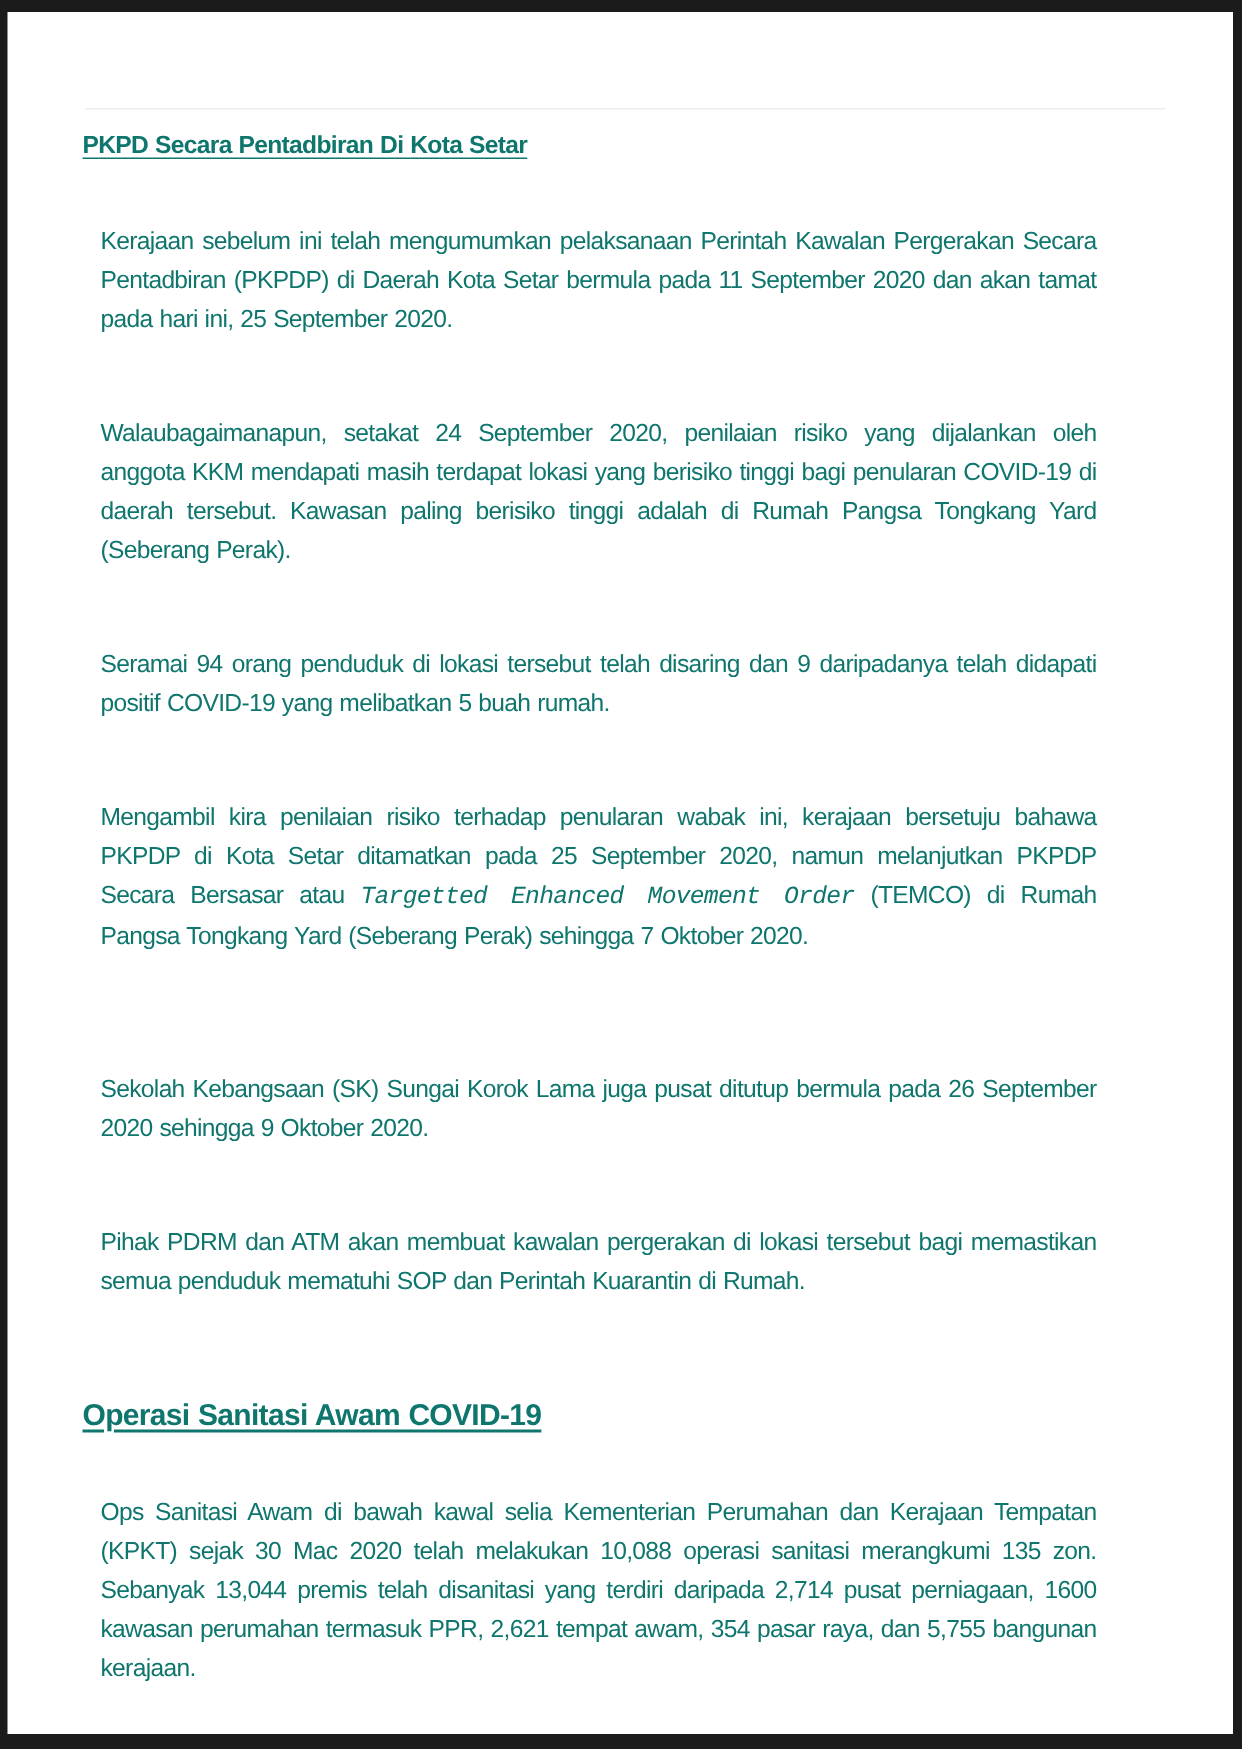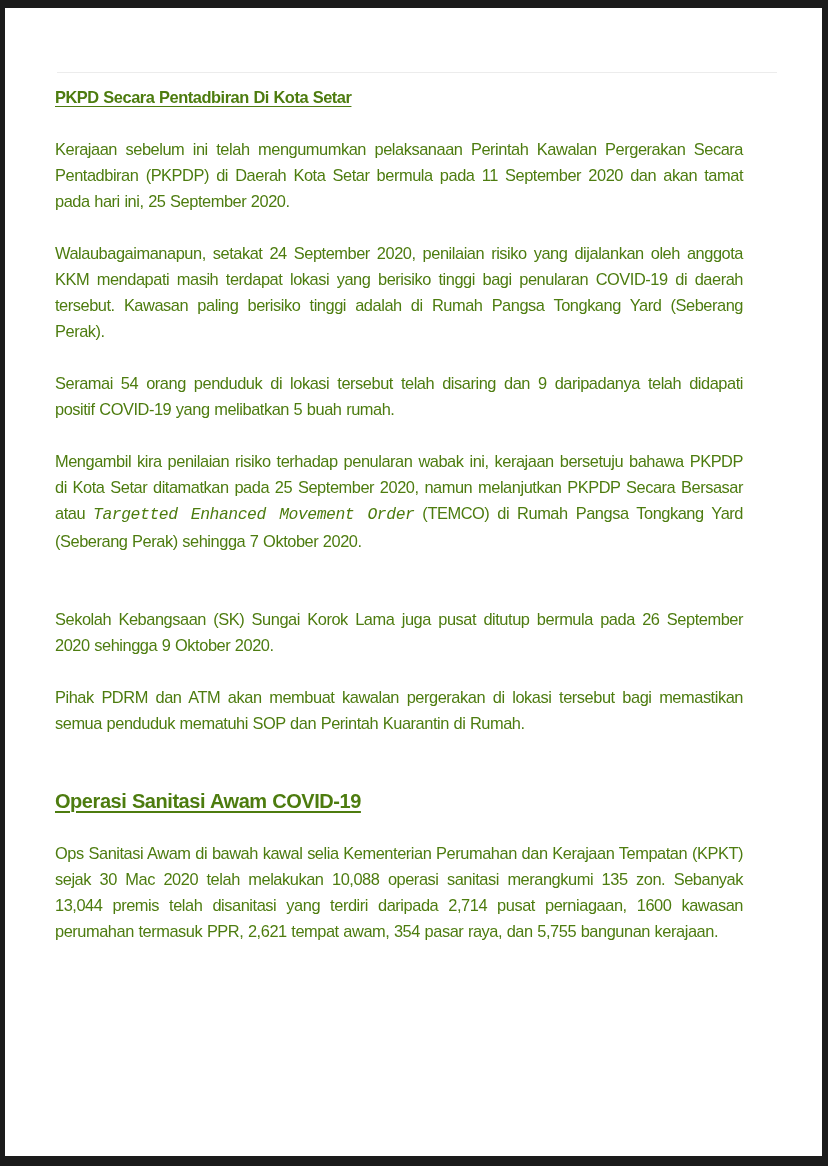--- a/index.html
+++ b/index.html
@@ -21,32 +21,32 @@
     width: 720px; height: 1px;
     background: #ececec;
   }
   .content {
     position: absolute;
     left: 50px; top: 66px;
     width: 688px;
     font-family: "Liberation Sans", sans-serif;
     font-size: 16.4px;
     line-height: 26px;
-    color: #4d7c0f;
+    color: #0f766e;
     letter-spacing: -0.45px;
     word-spacing: 0.5px;
   }
   .heading {
     font-weight: bold;
     text-decoration: underline;
     text-underline-offset: 3px;
     margin: 0;
     height: 26px;
   }
-  p { margin: 0; text-align: justify; }
+  p { margin: 12px; text-align: justify; }
   .last { text-align-last: left; }
   b { font-weight: normal; }
   i { font-style: italic; font-family: Liberation Mono, monospace; }
 </style>
 </head>
 <body>
 
 <div class="page">
   <div class="rule"></div>
   <div class="content">
@@ -54,21 +54,21 @@
     <div style="height:10px"></div>
     <h2 class="heading" style="font-size:16.4px;">PKPD Secara Pentadbiran Di Kota Setar</h2>
 
     <div style="height:26px"></div>
     <p class="last">Kerajaan sebelum ini telah mengumumkan pelaksanaan Perintah Kawalan Pergerakan Secara Pentadbiran (PKPDP) di Daerah Kota Setar bermula pada 11 September 2020 dan akan tamat pada hari ini, 25 September 2020.</p>
 
     <div style="height:26px"></div>
     <p class="last"><span>Walaubagaimanapun, setakat 24 September 2020, penilaian risiko yang dijalankan oleh anggota KKM mendapati masih </span><b>terdapat lokasi yang berisiko tinggi</b><span> bagi penularan COVID-19 di daerah tersebut. Kawasan paling berisiko tinggi adalah di </span><b>Rumah Pangsa Tongkang Yard (Seberang Perak).</b></p>
 
     <div style="height:26px"></div>
-    <p class="last"><span>Seramai 54 orang penduduk di lokasi tersebut telah disaring dan </span><b>9</b><span> daripadanya telah didapati positif COVID-19 yang melibatkan </span><b>5 buah rumah</b><span>.</span></p>
+    <p class="last"><span>Seramai 94 orang penduduk di lokasi tersebut telah disaring dan </span><b>9</b><span> daripadanya telah didapati positif COVID-19 yang melibatkan </span><b>5 buah rumah</b><span>.</span></p>
 
     <div style="height:26px"></div>
     <p class="last"><span>Mengambil kira penilaian risiko terhadap penularan wabak ini, kerajaan bersetuju bahawa </span><b>PKPDP di Kota Setar ditamatkan pada 25 September 2020</b><span>, namun </span><b>melanjutkan PKPDP Secara Bersasar</b><span> atau </span><i>Targetted Enhanced Movement Order</i><span> (TEMCO) di </span><b>Rumah Pangsa Tongkang Yard (Seberang Perak) sehingga 7 Oktober 2020</b><span>.</span></p>
 
     <div style="height:26px"></div>
 
     <div style="height:26px"></div>
     <p class="last"><b>Sekolah Kebangsaan (SK) Sungai Korok Lama</b><span> juga pusat </span><b>ditutup</b><span> bermula pada </span><b>26 September 2020 sehingga 9 Oktober 2020</b><span>.</span></p>
 
     <div style="height:26px"></div>

